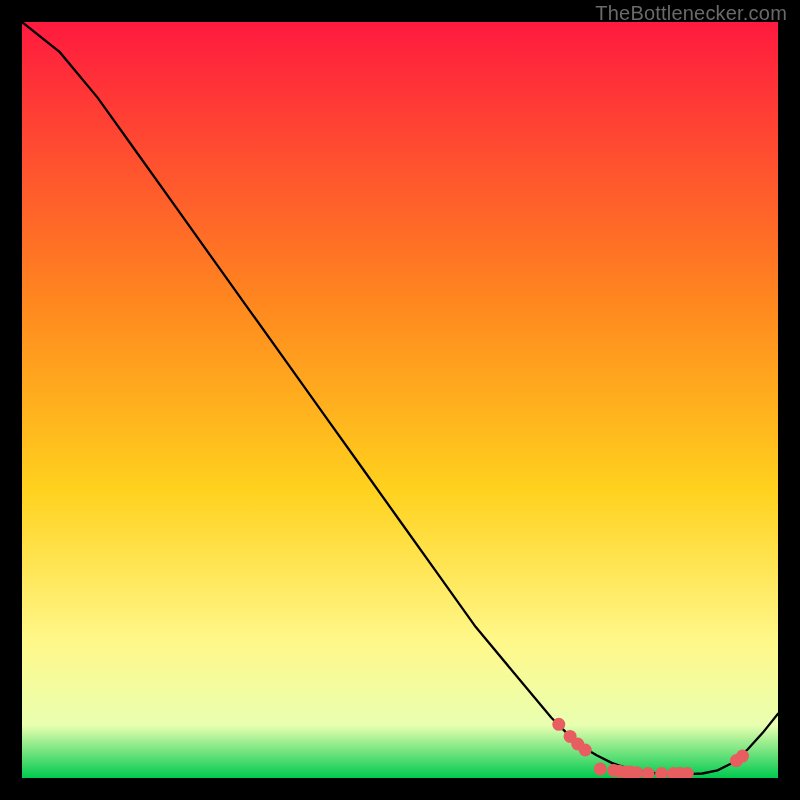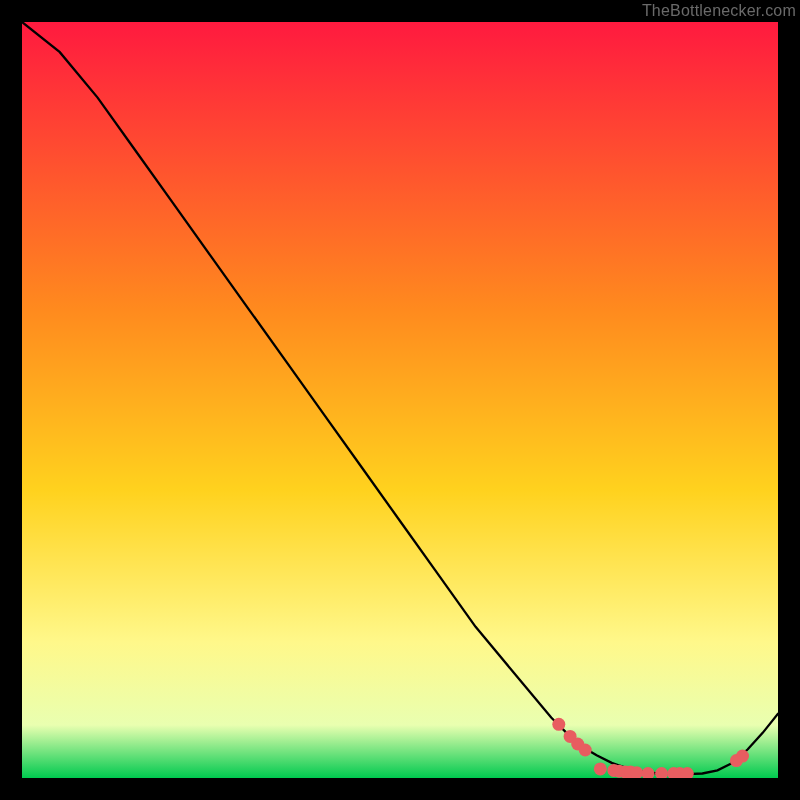--- a/index.html
+++ b/index.html
@@ -21,22 +21,22 @@
   .plot {
     position: absolute;
     left: 22px;
     top: 22px;
     width: 756px;
     height: 756px;
   }
   .watermark {
     position: absolute;
     top: 2px;
-    right: 4px;
-    font-size: 16px;
+    right: 13px;
+    font-size: 20px;
     font-weight: 500;
     color: #6a6a6a;
     letter-spacing: 0.2px;
   }
 </style>
 </head>
 <body>
 
 <div class="frame">
   <svg class="plot" viewBox="0 0 756 756" preserveAspectRatio="none">

